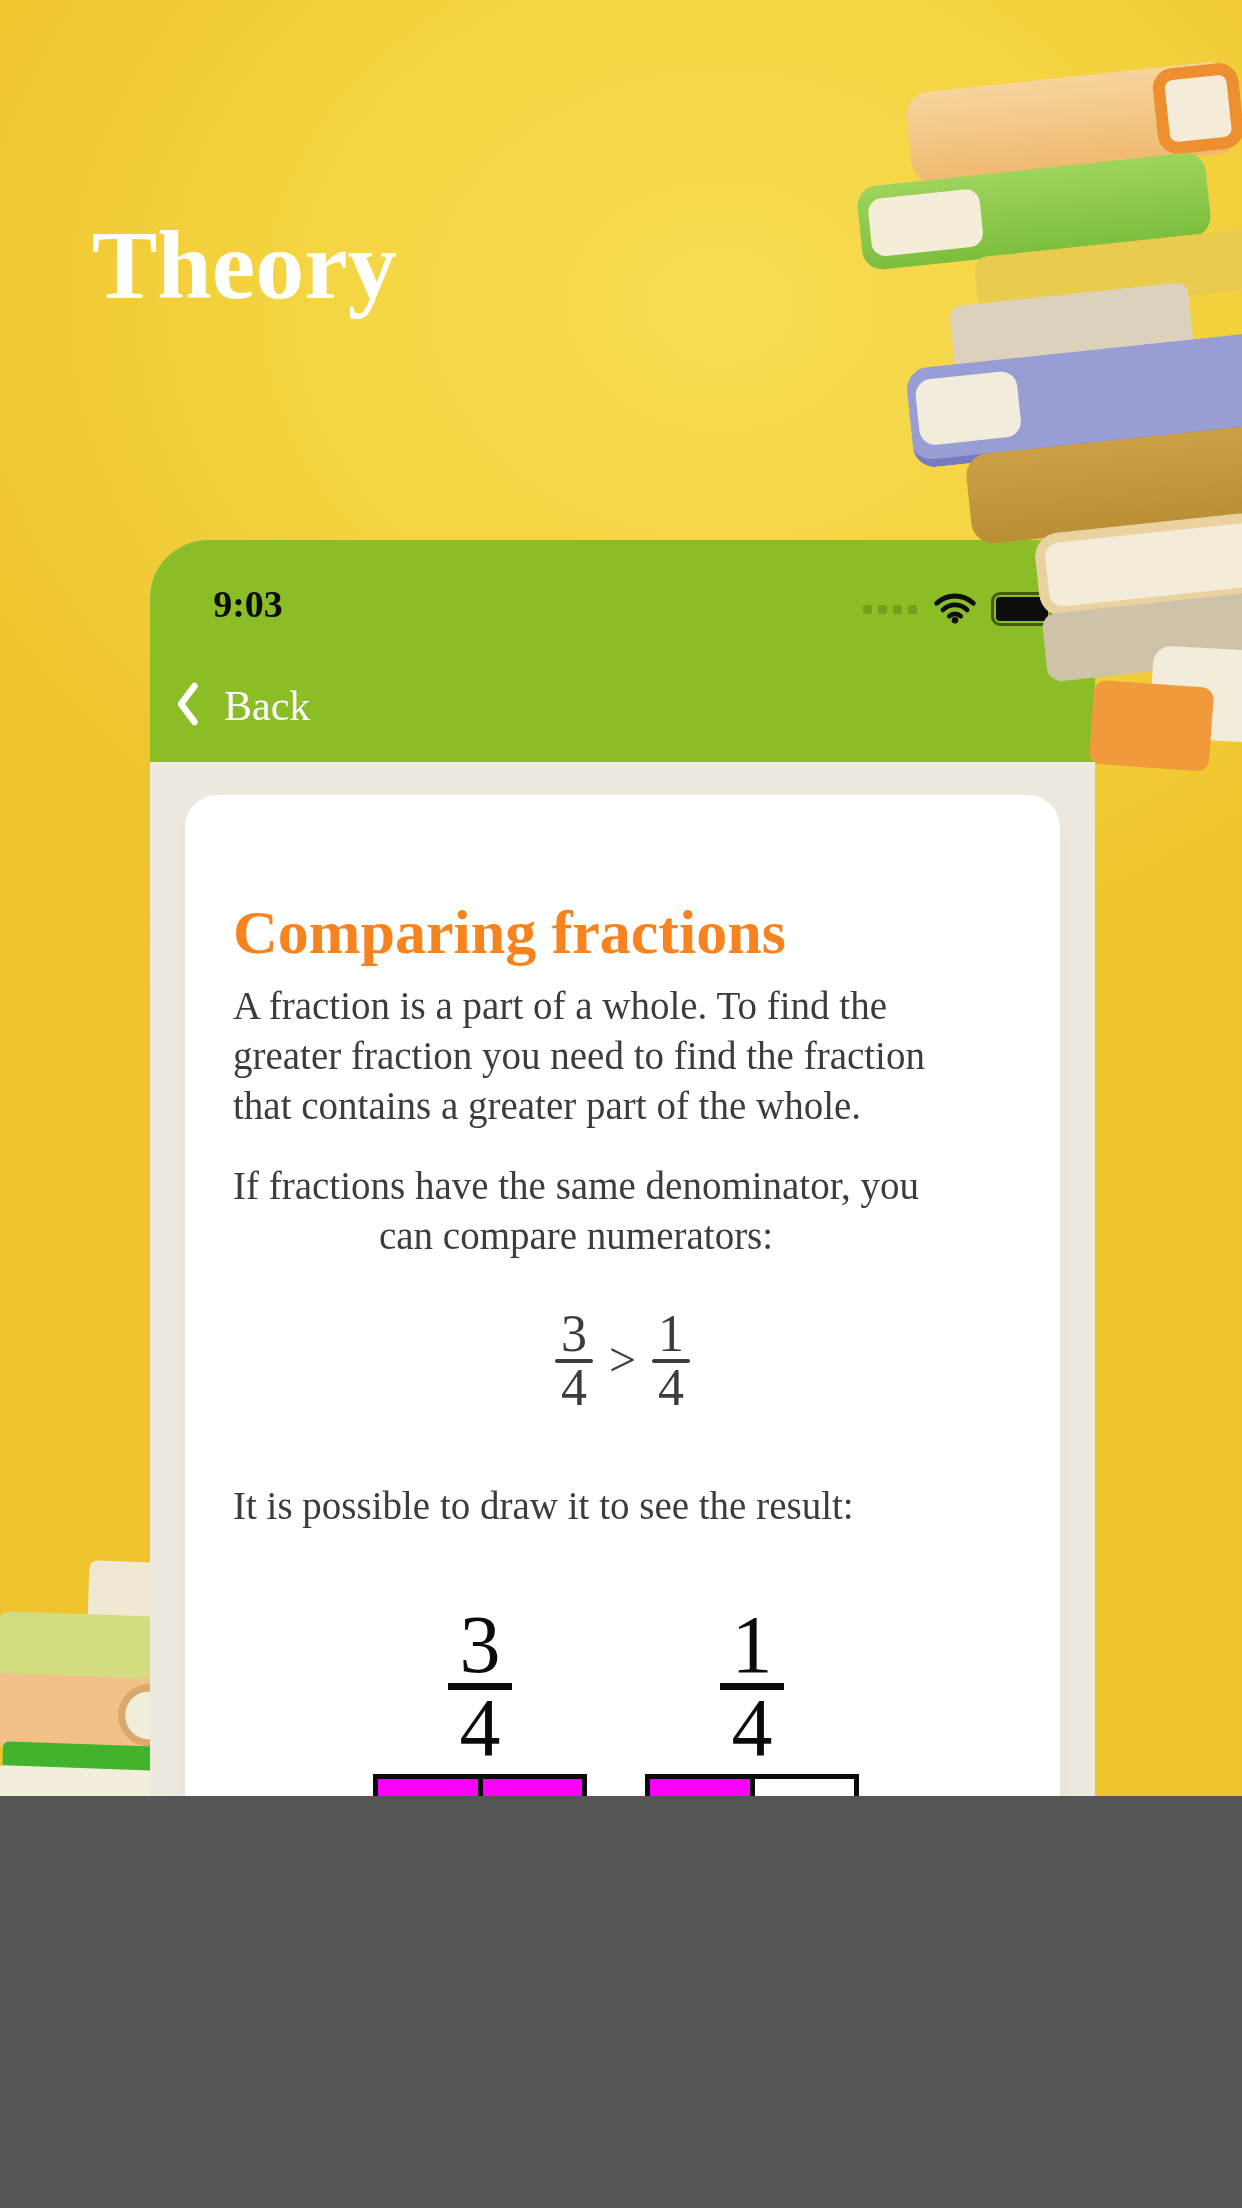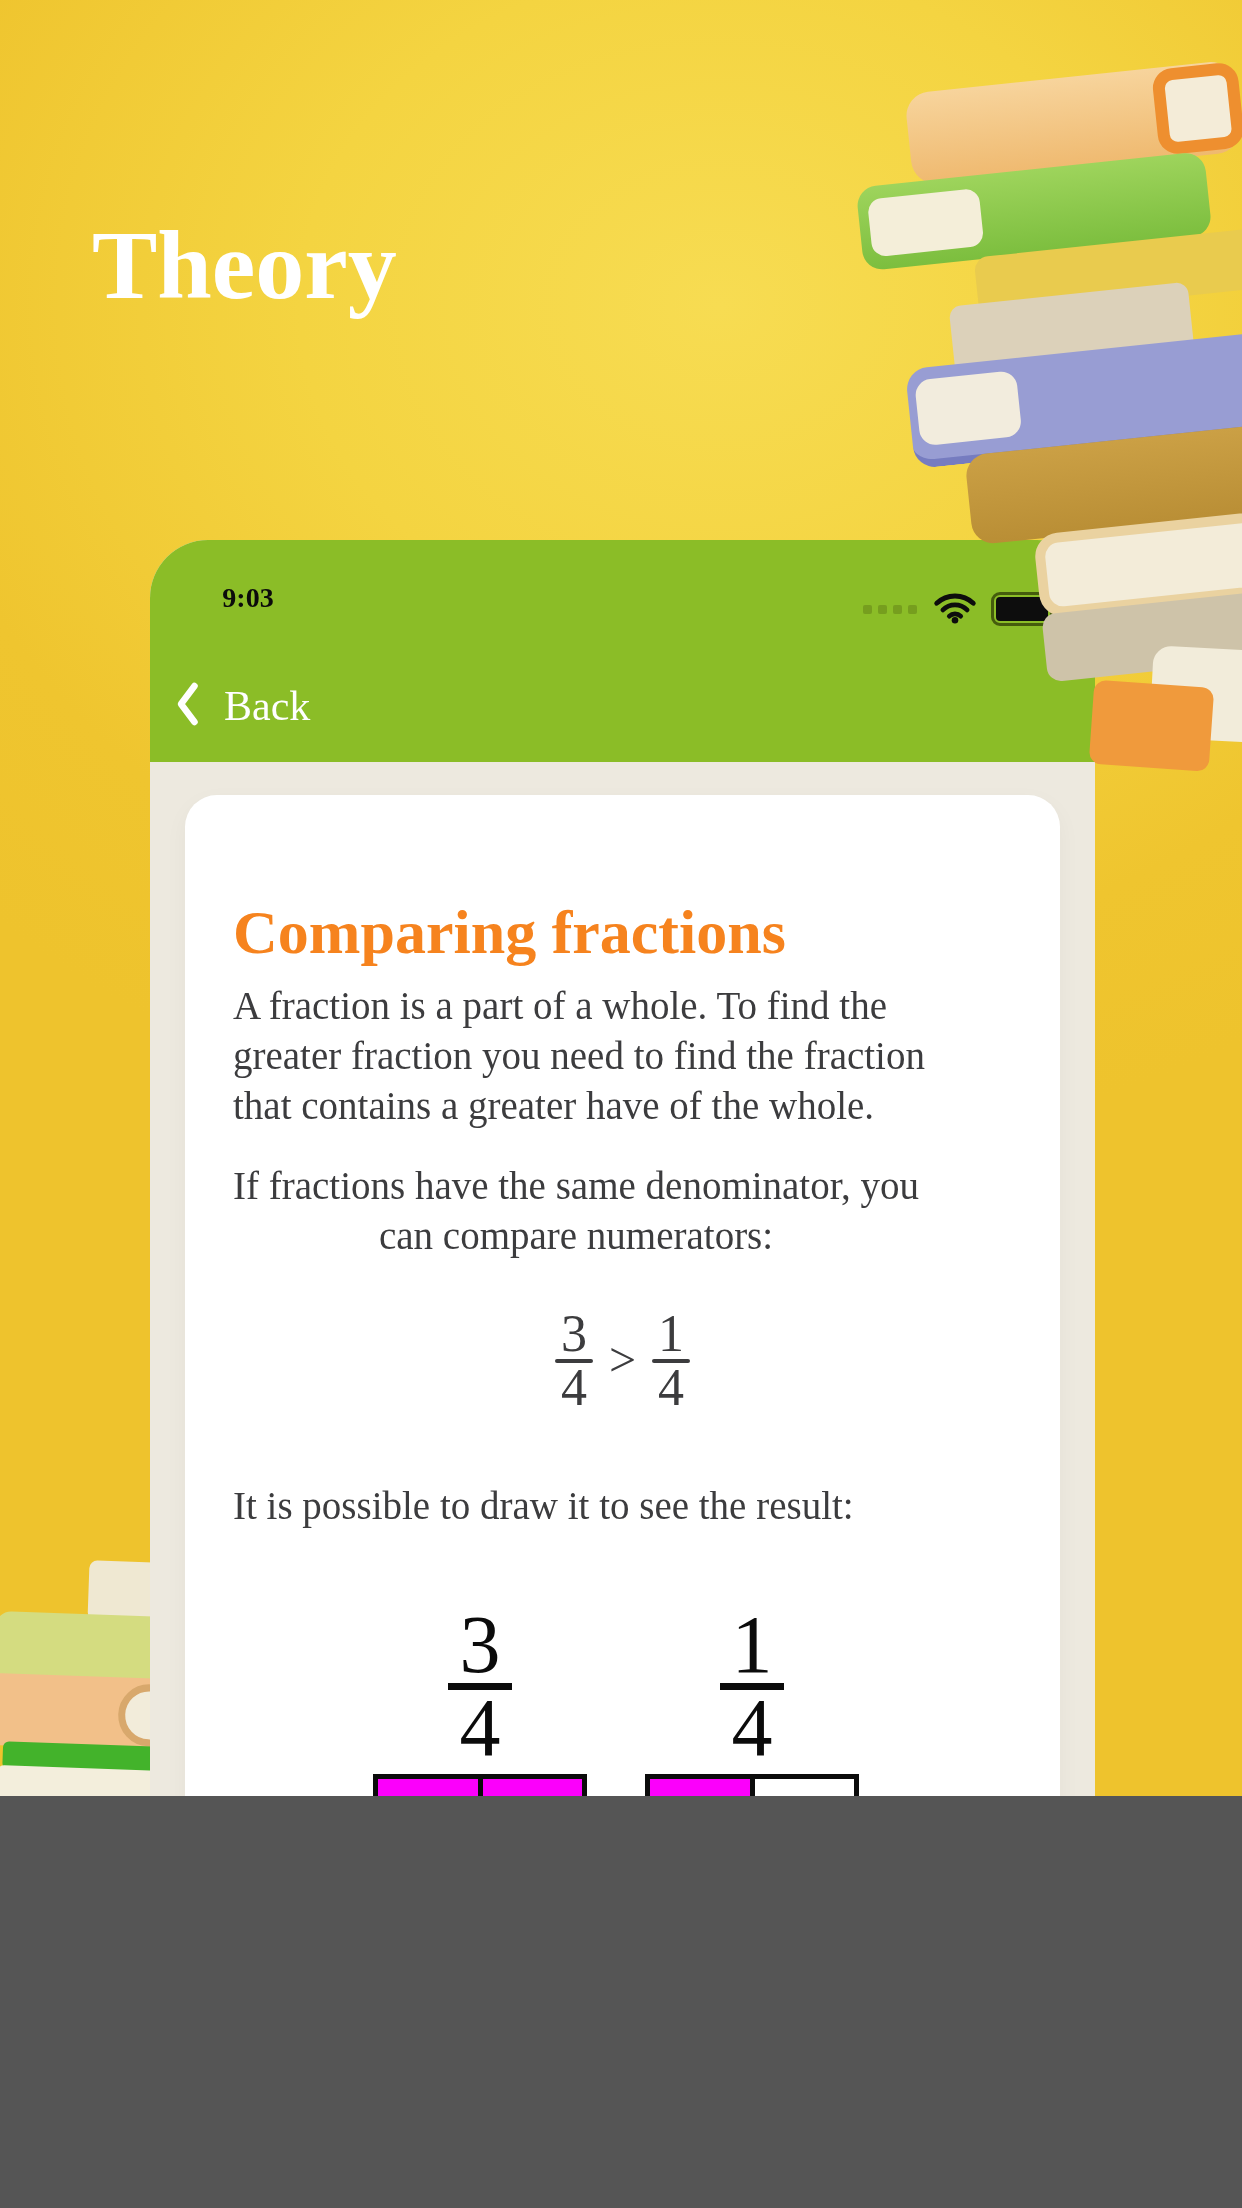--- a/index.html
+++ b/index.html
@@ -47,21 +47,21 @@
   .lb12{left:-2px;top:580px;width:244px;height:52px;background:#6cb043;border-radius:10px;}
   
   .phone{
     position:absolute;left:150px;top:540px;width:945px;height:1668px;z-index:2;
     background:#ede9df;border-radius:58px 58px 0 0;
   }
   .phone-header{
     position:absolute;left:0;top:0;width:100%;height:222px;
     background:#8bbd27;border-radius:58px 58px 0 0;
   }
-  .status-time{position:absolute;left:18px;top:42px;width:160px;text-align:center;font-size:28px;font-weight:700;color:#0b0b0b;}
+  .status-time{position:absolute;left:18px;top:42px;width:160px;text-align:center;font-size:38px;font-weight:700;color:#0b0b0b;}
   .status-icons{position:absolute;right:42px;top:50px;display:flex;align-items:center;gap:14px;}
   .sig-dots{display:flex;gap:6px;align-items:center;margin-right:2px;}
   .sig-dot{width:9px;height:9px;border-radius:2px;background:rgba(70,85,10,.30);}
   .battery{position:relative;width:56px;height:28px;border:3px solid rgba(45,60,5,.75);border-radius:9px;}
   .battery .fill{position:absolute;inset:2px;background:#0d0d0d;border-radius:4px;}
   .battery .nub{position:absolute;right:-10px;top:7px;width:5px;height:13px;background:rgba(45,60,5,.75);border-radius:0 4px 4px 0;}
   .back-row{position:absolute;left:24px;top:140px;display:flex;align-items:center;gap:24px;cursor:pointer;}
   .back-label{color:#ffffff;font-size:42px;line-height:46px;}
   
   .card{
@@ -145,21 +145,21 @@
         <span class="back-label">Back</span>
       </div>
     </div>
 
     <div class="card">
       <div class="card-heading">Comparing fractions</div>
 
       <div class="para para1">
         <div>A fraction is a part of a whole. To find the</div>
         <div>greater fraction you need to find the fraction</div>
-        <div>that contains a greater have of the whole.</div>
+        <div>that contains a greater part of the whole.</div>
       </div>
 
       <div class="para para2">
         <div>If fractions have the same denominator, you</div>
         <div>can compare numerators:</div>
       </div>
 
       <div class="cmp-row">
         <div class="frac frac-s">
           <span>3</span>

